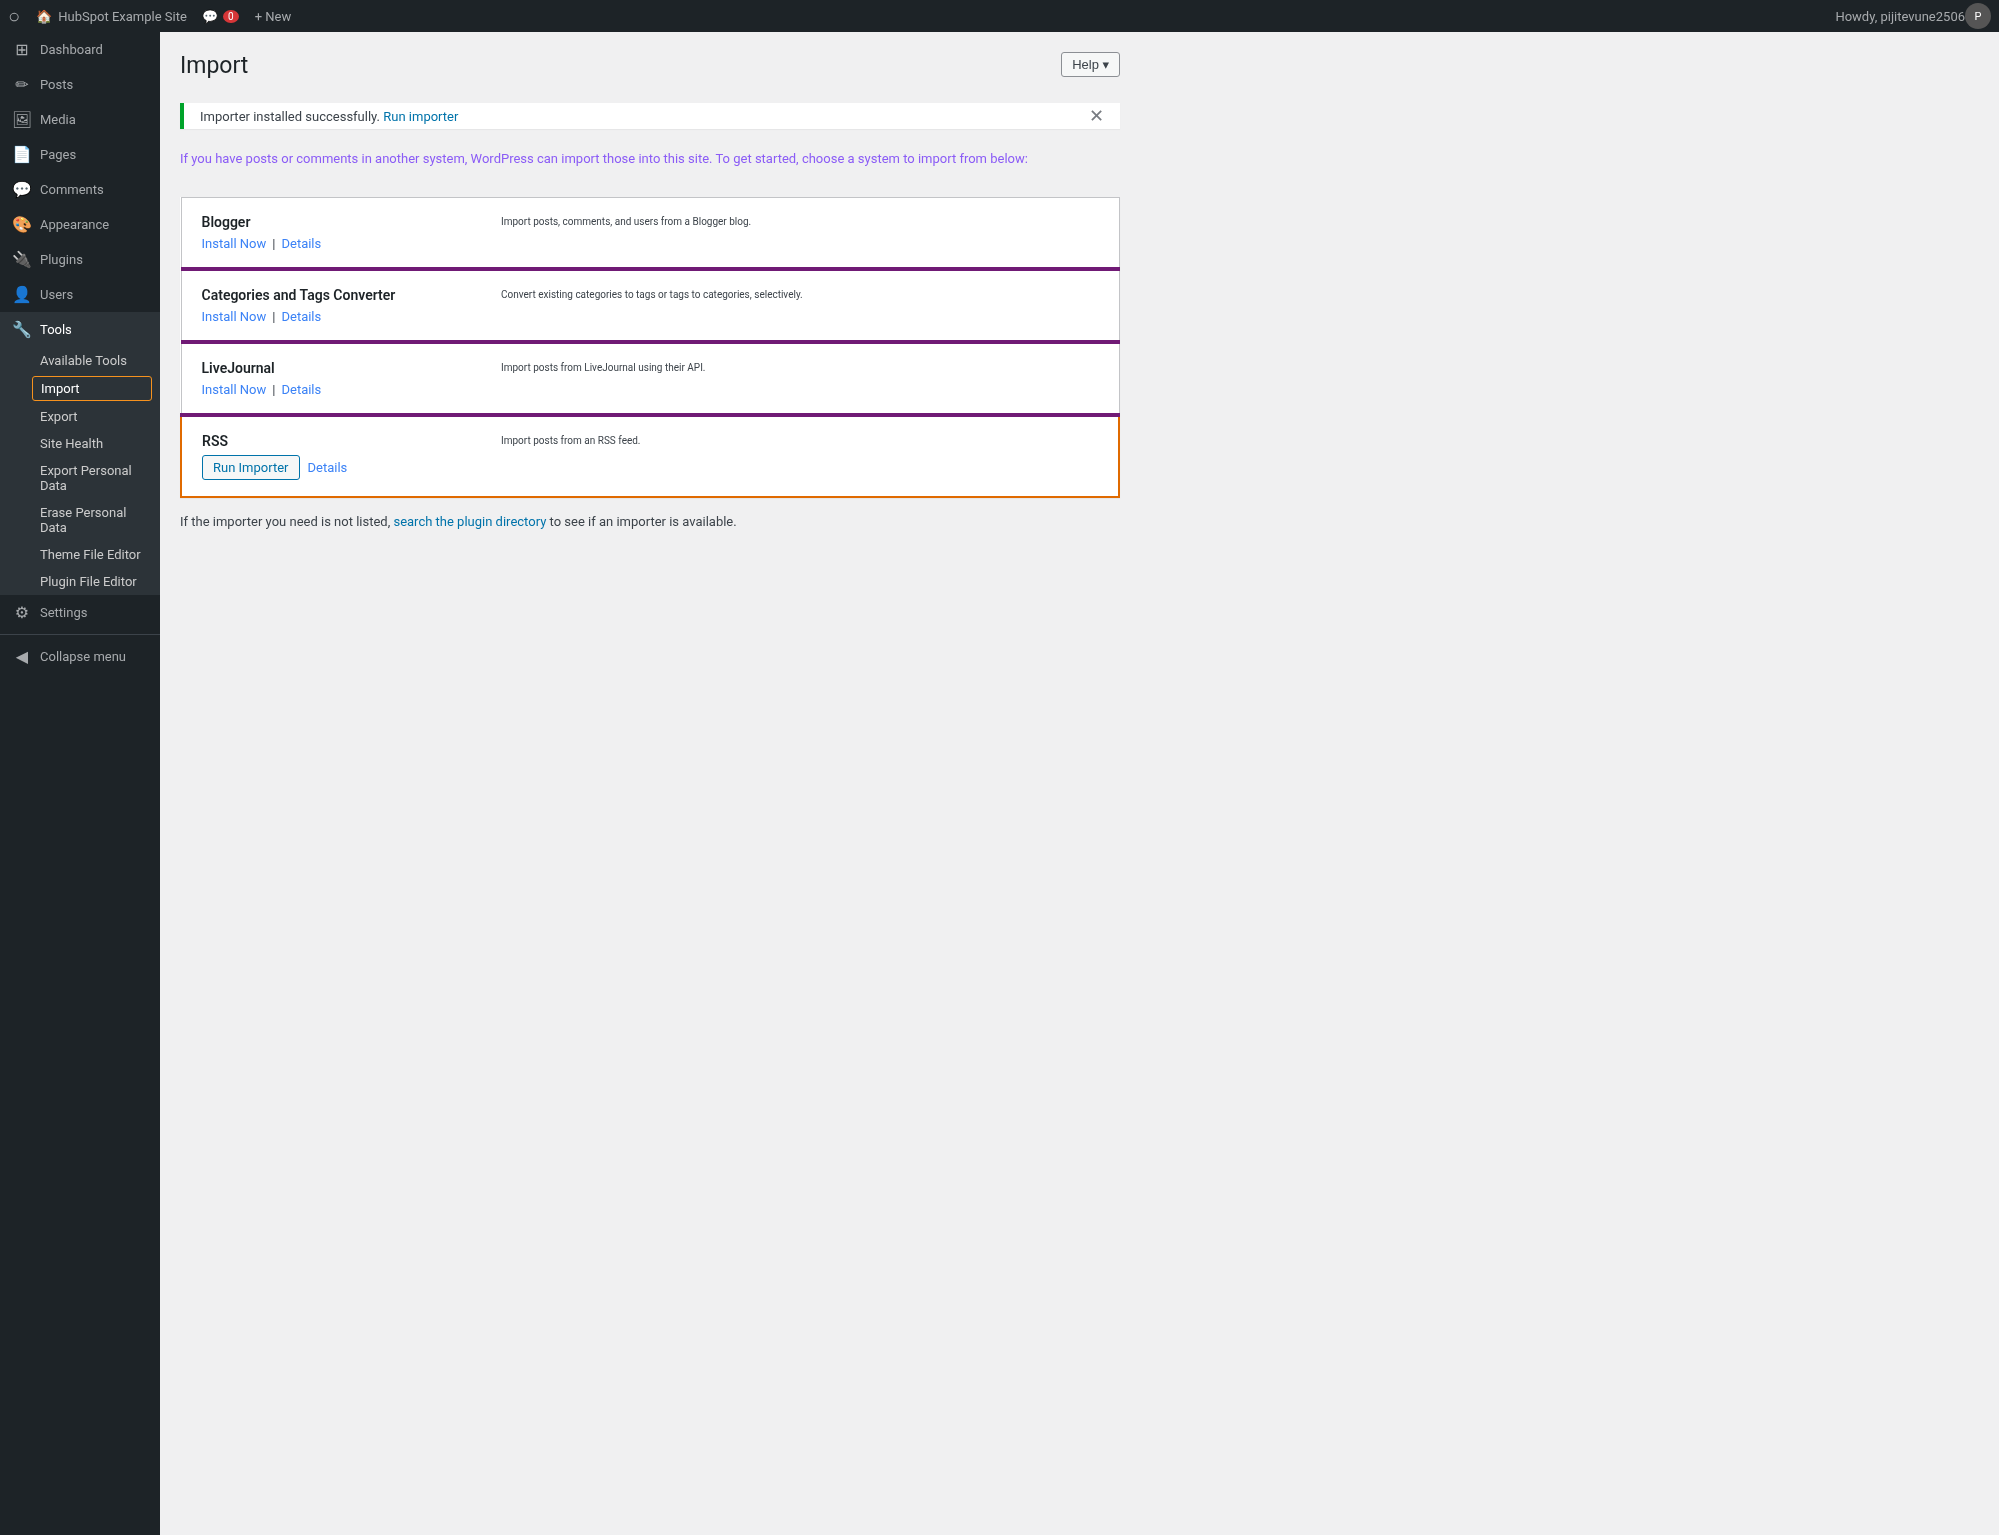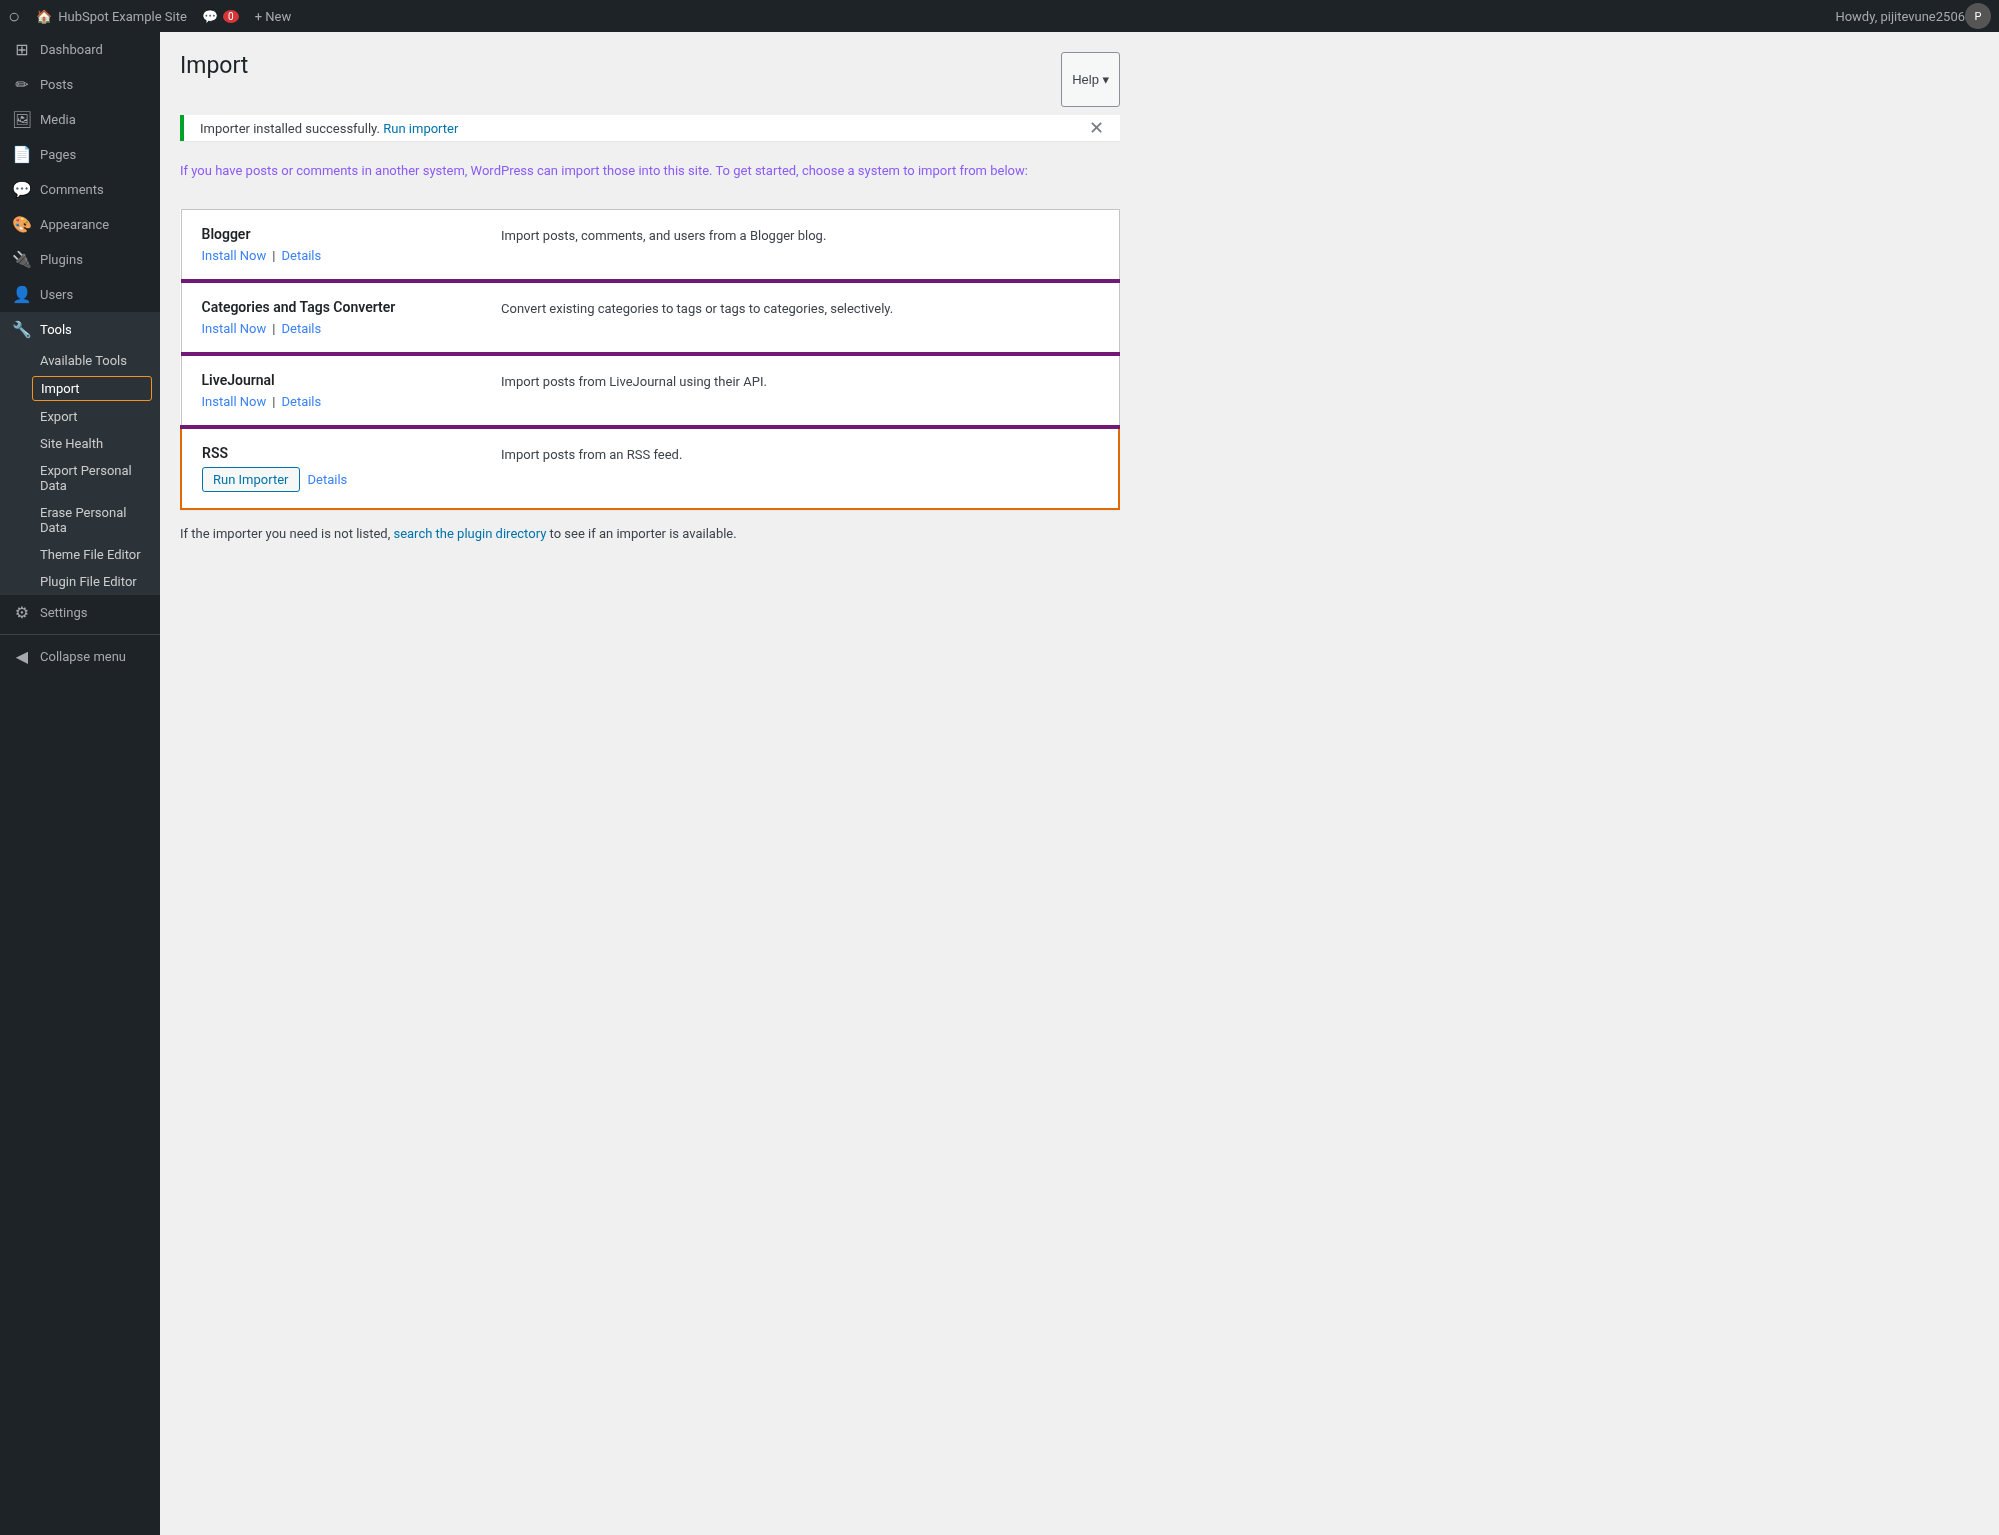--- a/index.html
+++ b/index.html
@@ -29,38 +29,38 @@
     .sidebar-sub-item.current { color: #fff; border: 1px solid #f6921e; border-radius: 3px; margin: 2px 8px 2px 32px; padding: 4px 8px; }
     .sidebar-divider { height: 1px; background: #3c434a; margin: 4px 0; }
 
     
     .main { flex: 1; overflow-y: auto; background: #f0f0f1; }
     .main-inner { padding: 20px 20px 20px 20px; max-width: 980px; }
 
     .page-title { font-size: 23px; font-weight: 400; color: #1d2327; margin-bottom: 16px; }
 
     
-    .help-btn { float: right; padding: 19px 10px; border: 1px solid #8c8f94; background: #f6f7f7; border-radius: 3px; cursor: pointer; font-size: 13px; color: #3c434a; }
+    .help-btn { float: right; padding: 4px 10px; border: 1px solid #8c8f94; background: #f6f7f7; border-radius: 3px; cursor: pointer; font-size: 13px; color: #3c434a; }
 
     
     .notice-success { background: #fff; border-left: 4px solid #00a32a; padding: 4px 16px; margin-bottom: 20px; display: flex; align-items: center; justify-content: space-between; box-shadow: 0 1px 1px rgba(0,0,0,0.04); }
     .notice-text { font-size: 13px; color: #3c434a; }
     .notice-link { color: #0073aa; text-decoration: none; }
     .notice-close { background: none; border: none; cursor: pointer; color: #787c82; font-size: 18px; line-height: 1; }
 
     
     .intro-text { font-size: 13px; margin-bottom: 28px; color: #8b5cf6; line-height: 1.5; }
 
     
     .importers-table { background: #fff; border: 1px solid #c3c4c7; border-collapse: collapse; width: 100%; box-shadow: 0 1px 1px rgba(0,0,0,0.04); }
     .importer-row { border-bottom: 4px solid #701a75; }
     .importer-row:last-child { border-bottom: none; }
     .importer-row.highlighted { border: 2px solid #e06a00; }
     .importer-cell-name { padding: 16px 20px; width: 300px; vertical-align: top; }
-    .importer-cell-desc { padding: 16px 20px; vertical-align: top; color: #3c434a; font-size: 13px; line-height: 1.5; }
+    .importer-cell-desc { padding: 16px 20px; vertical-align: top; color: #3c434a; font-size: 10px; line-height: 1.5; }
     .importer-name { font-weight: 600; font-size: 14px; color: #1d2327; margin-bottom: 6px; }
     .importer-links { display: flex; gap: 0; align-items: center; font-size: 13px; }
     .importer-link { color: #3b82f6; text-decoration: none; cursor: pointer; }
     .importer-sep { color: #3c434a; margin: 0 6px; }
 
     
     .run-importer-btn { display: inline-block; padding: 4px 10px; background: #f6f7f7; border: 1px solid #0073aa; color: #0073aa; border-radius: 3px; text-decoration: none; font-size: 13px; cursor: pointer; }
 
     
     .footer-note { margin-top: 16px; font-size: 13px; color: #3c434a; }

